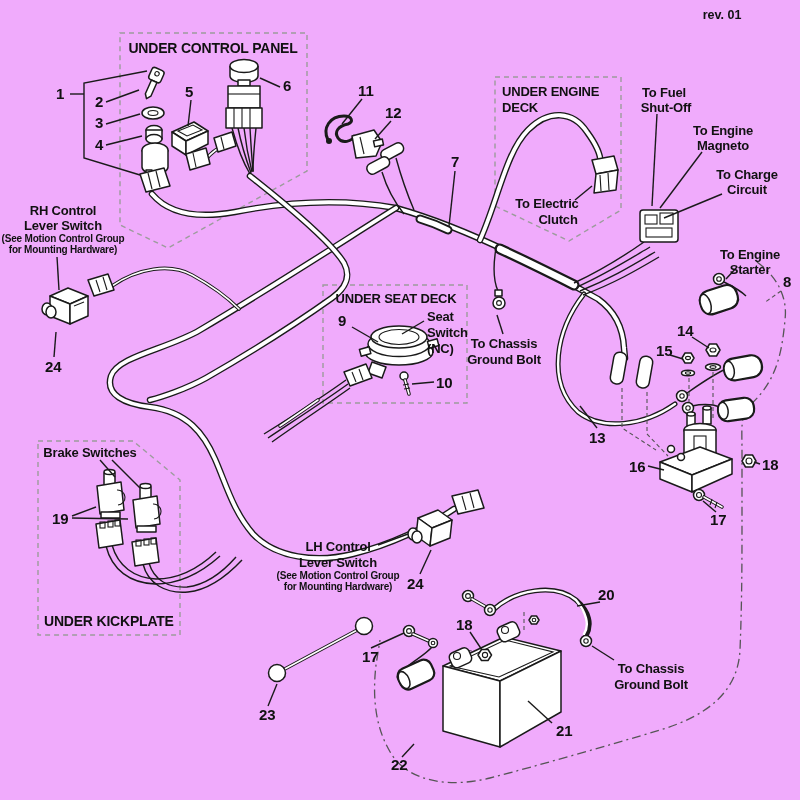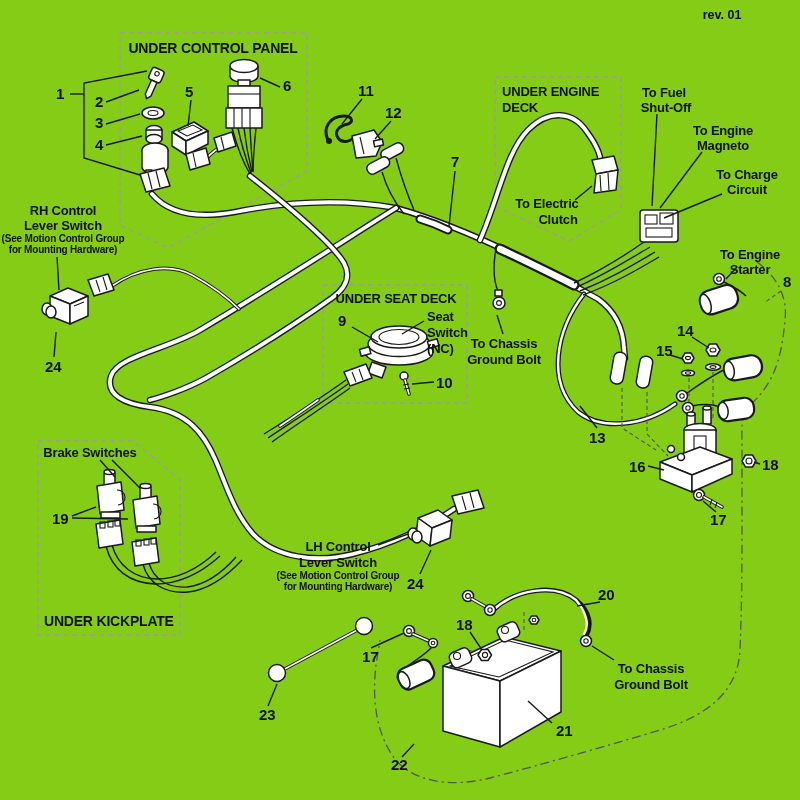--- a/index.html
+++ b/index.html
@@ -1,16 +1,16 @@
 <!DOCTYPE html>
 <html><head>
 <meta charset="utf-8">
 <style>
   html,body{margin:0;padding:0;background:#fff;}
-  #stage{width:800px;height:800px;position:relative;background:#84cc16;}
+  #stage{width:800px;height:800px;position:relative;background:#f0abfc;}
   svg{display:block;}
   text{font-family:"Liberation Sans",sans-serif;font-weight:bold;fill:#111;}
   .t14{font-size:14px;letter-spacing:-0.2px;}
   .t13{font-size:13px;letter-spacing:-0.2px;}
   .t12{font-size:12.5px;}
   .t10{font-size:10px;letter-spacing:-0.2px;}
   .tnum{font-size:15px;}
   .mid{text-anchor:middle;}
   .tube-o{fill:none;stroke:#1a1a1a;stroke-width:6.5;stroke-linecap:round;}
   .tube-i{fill:none;stroke:#fff;stroke-width:3.8;stroke-linecap:round;}

